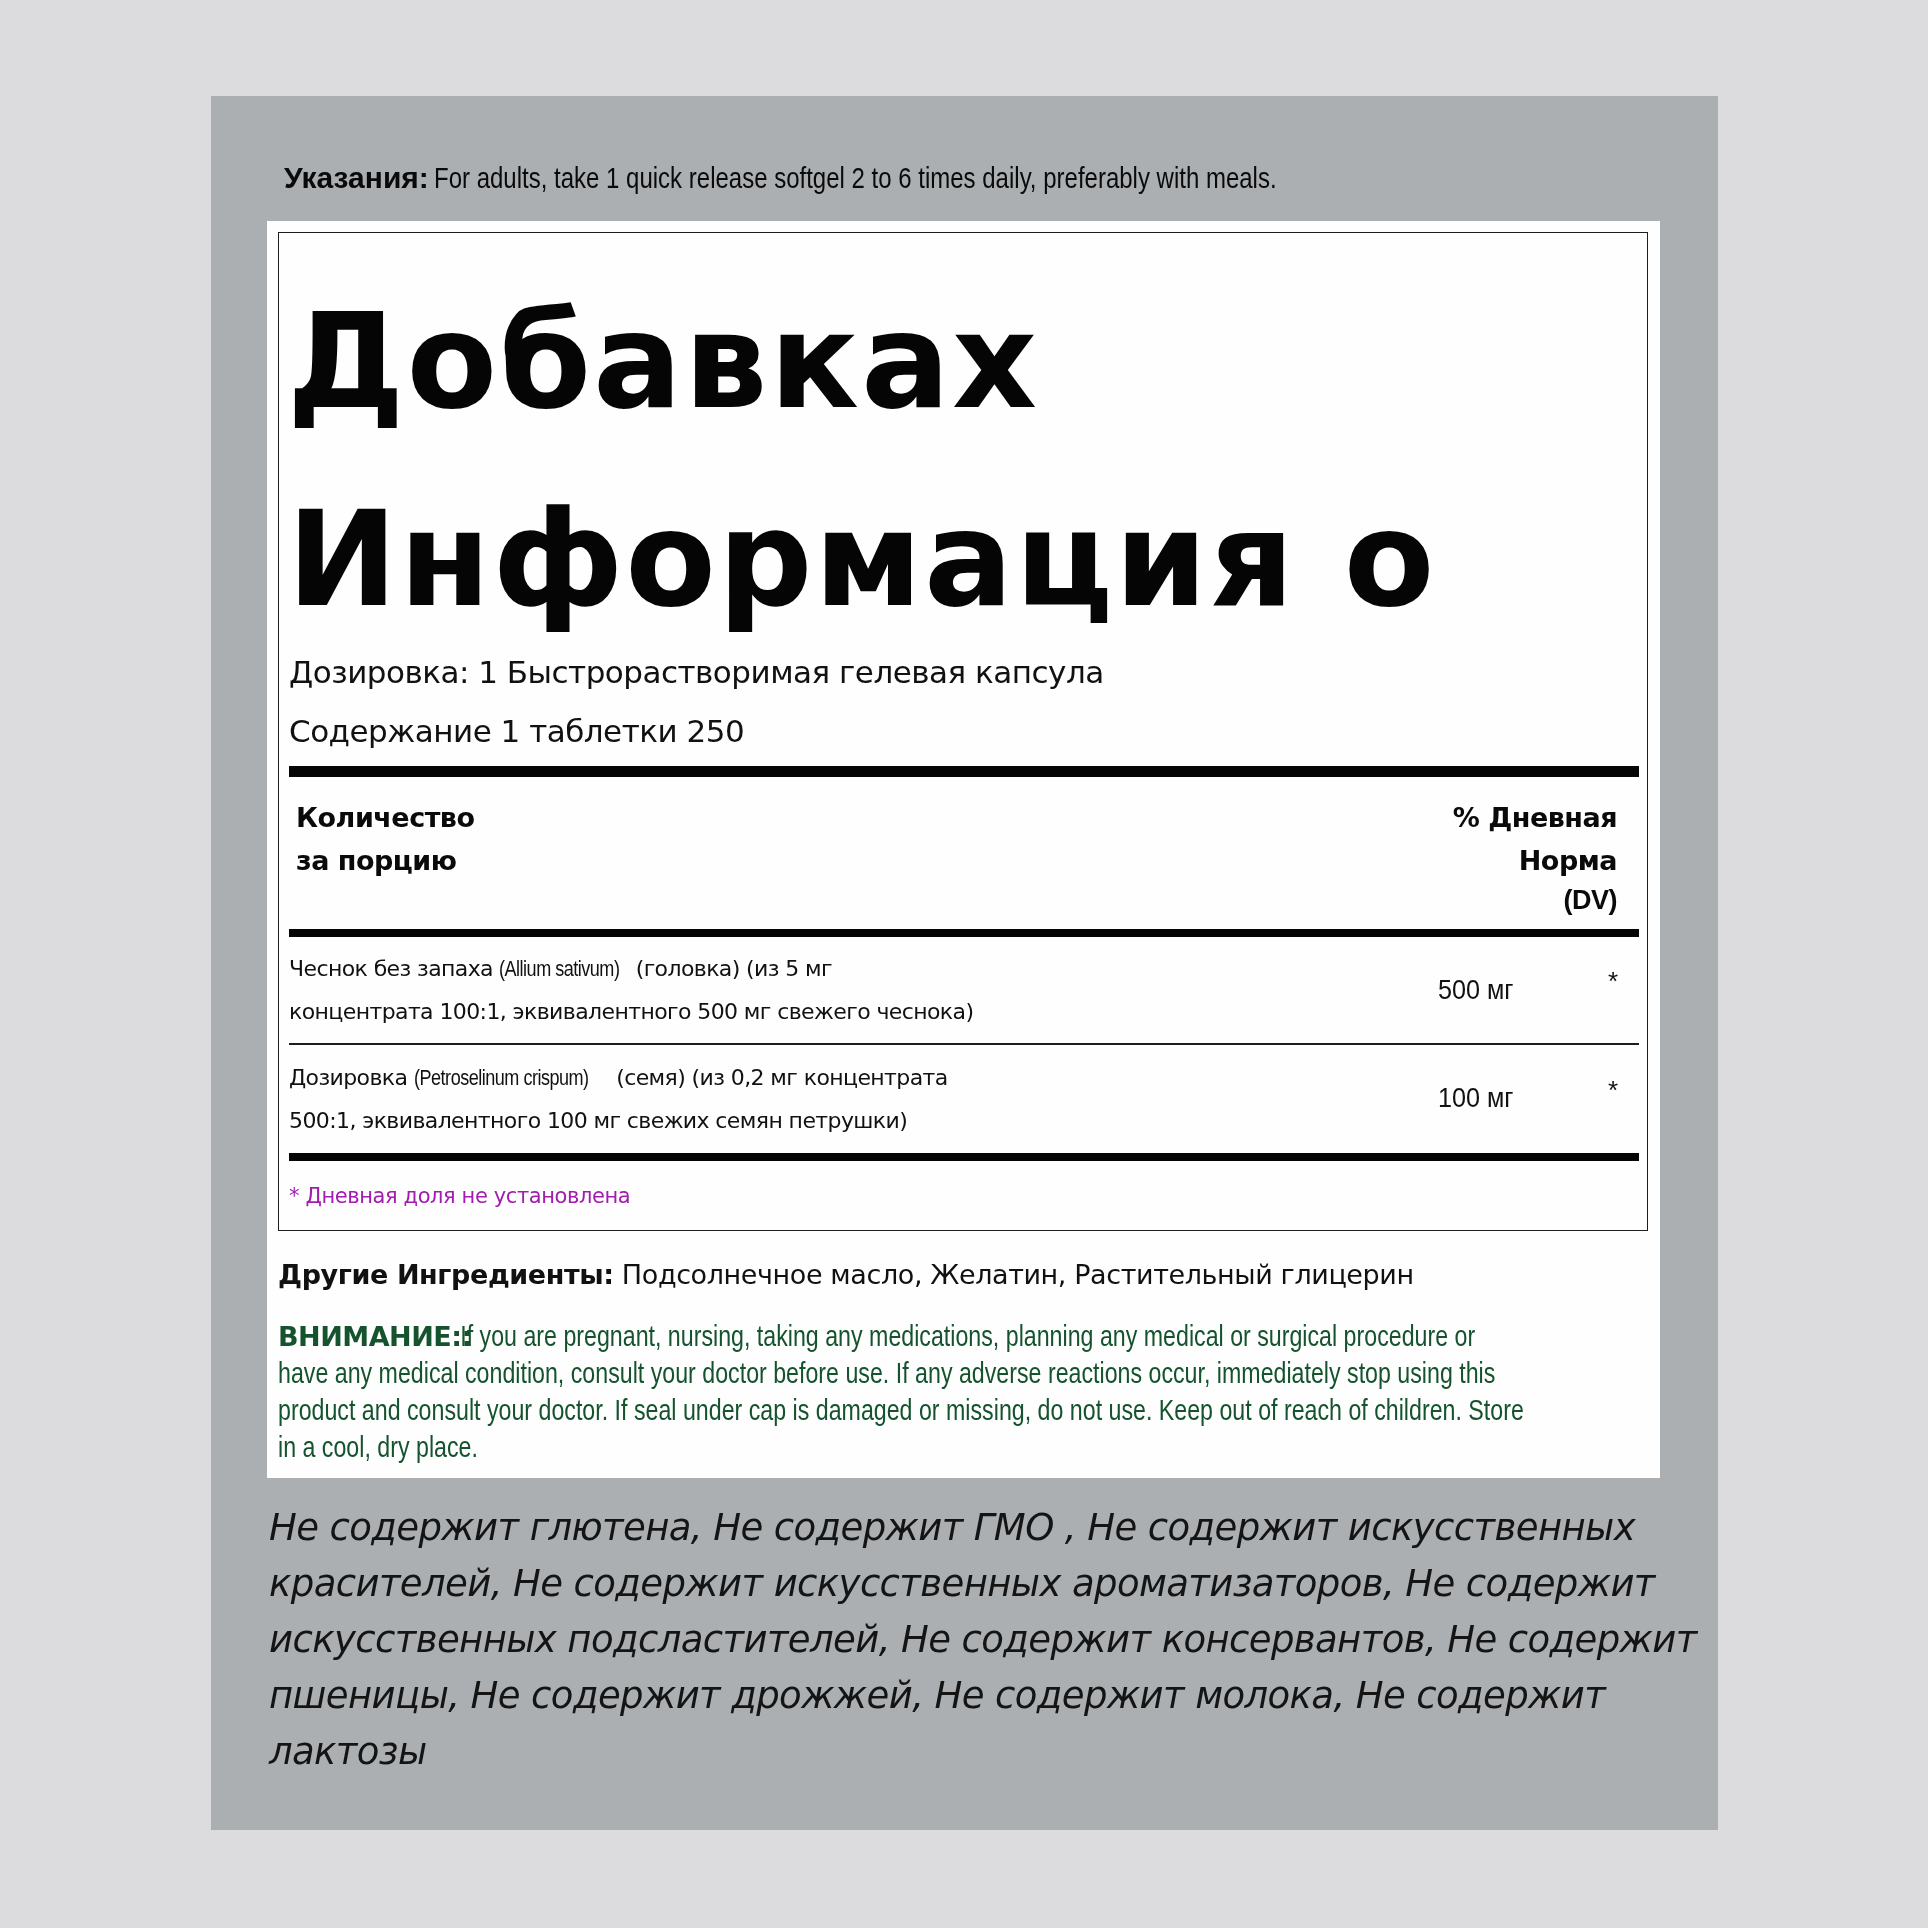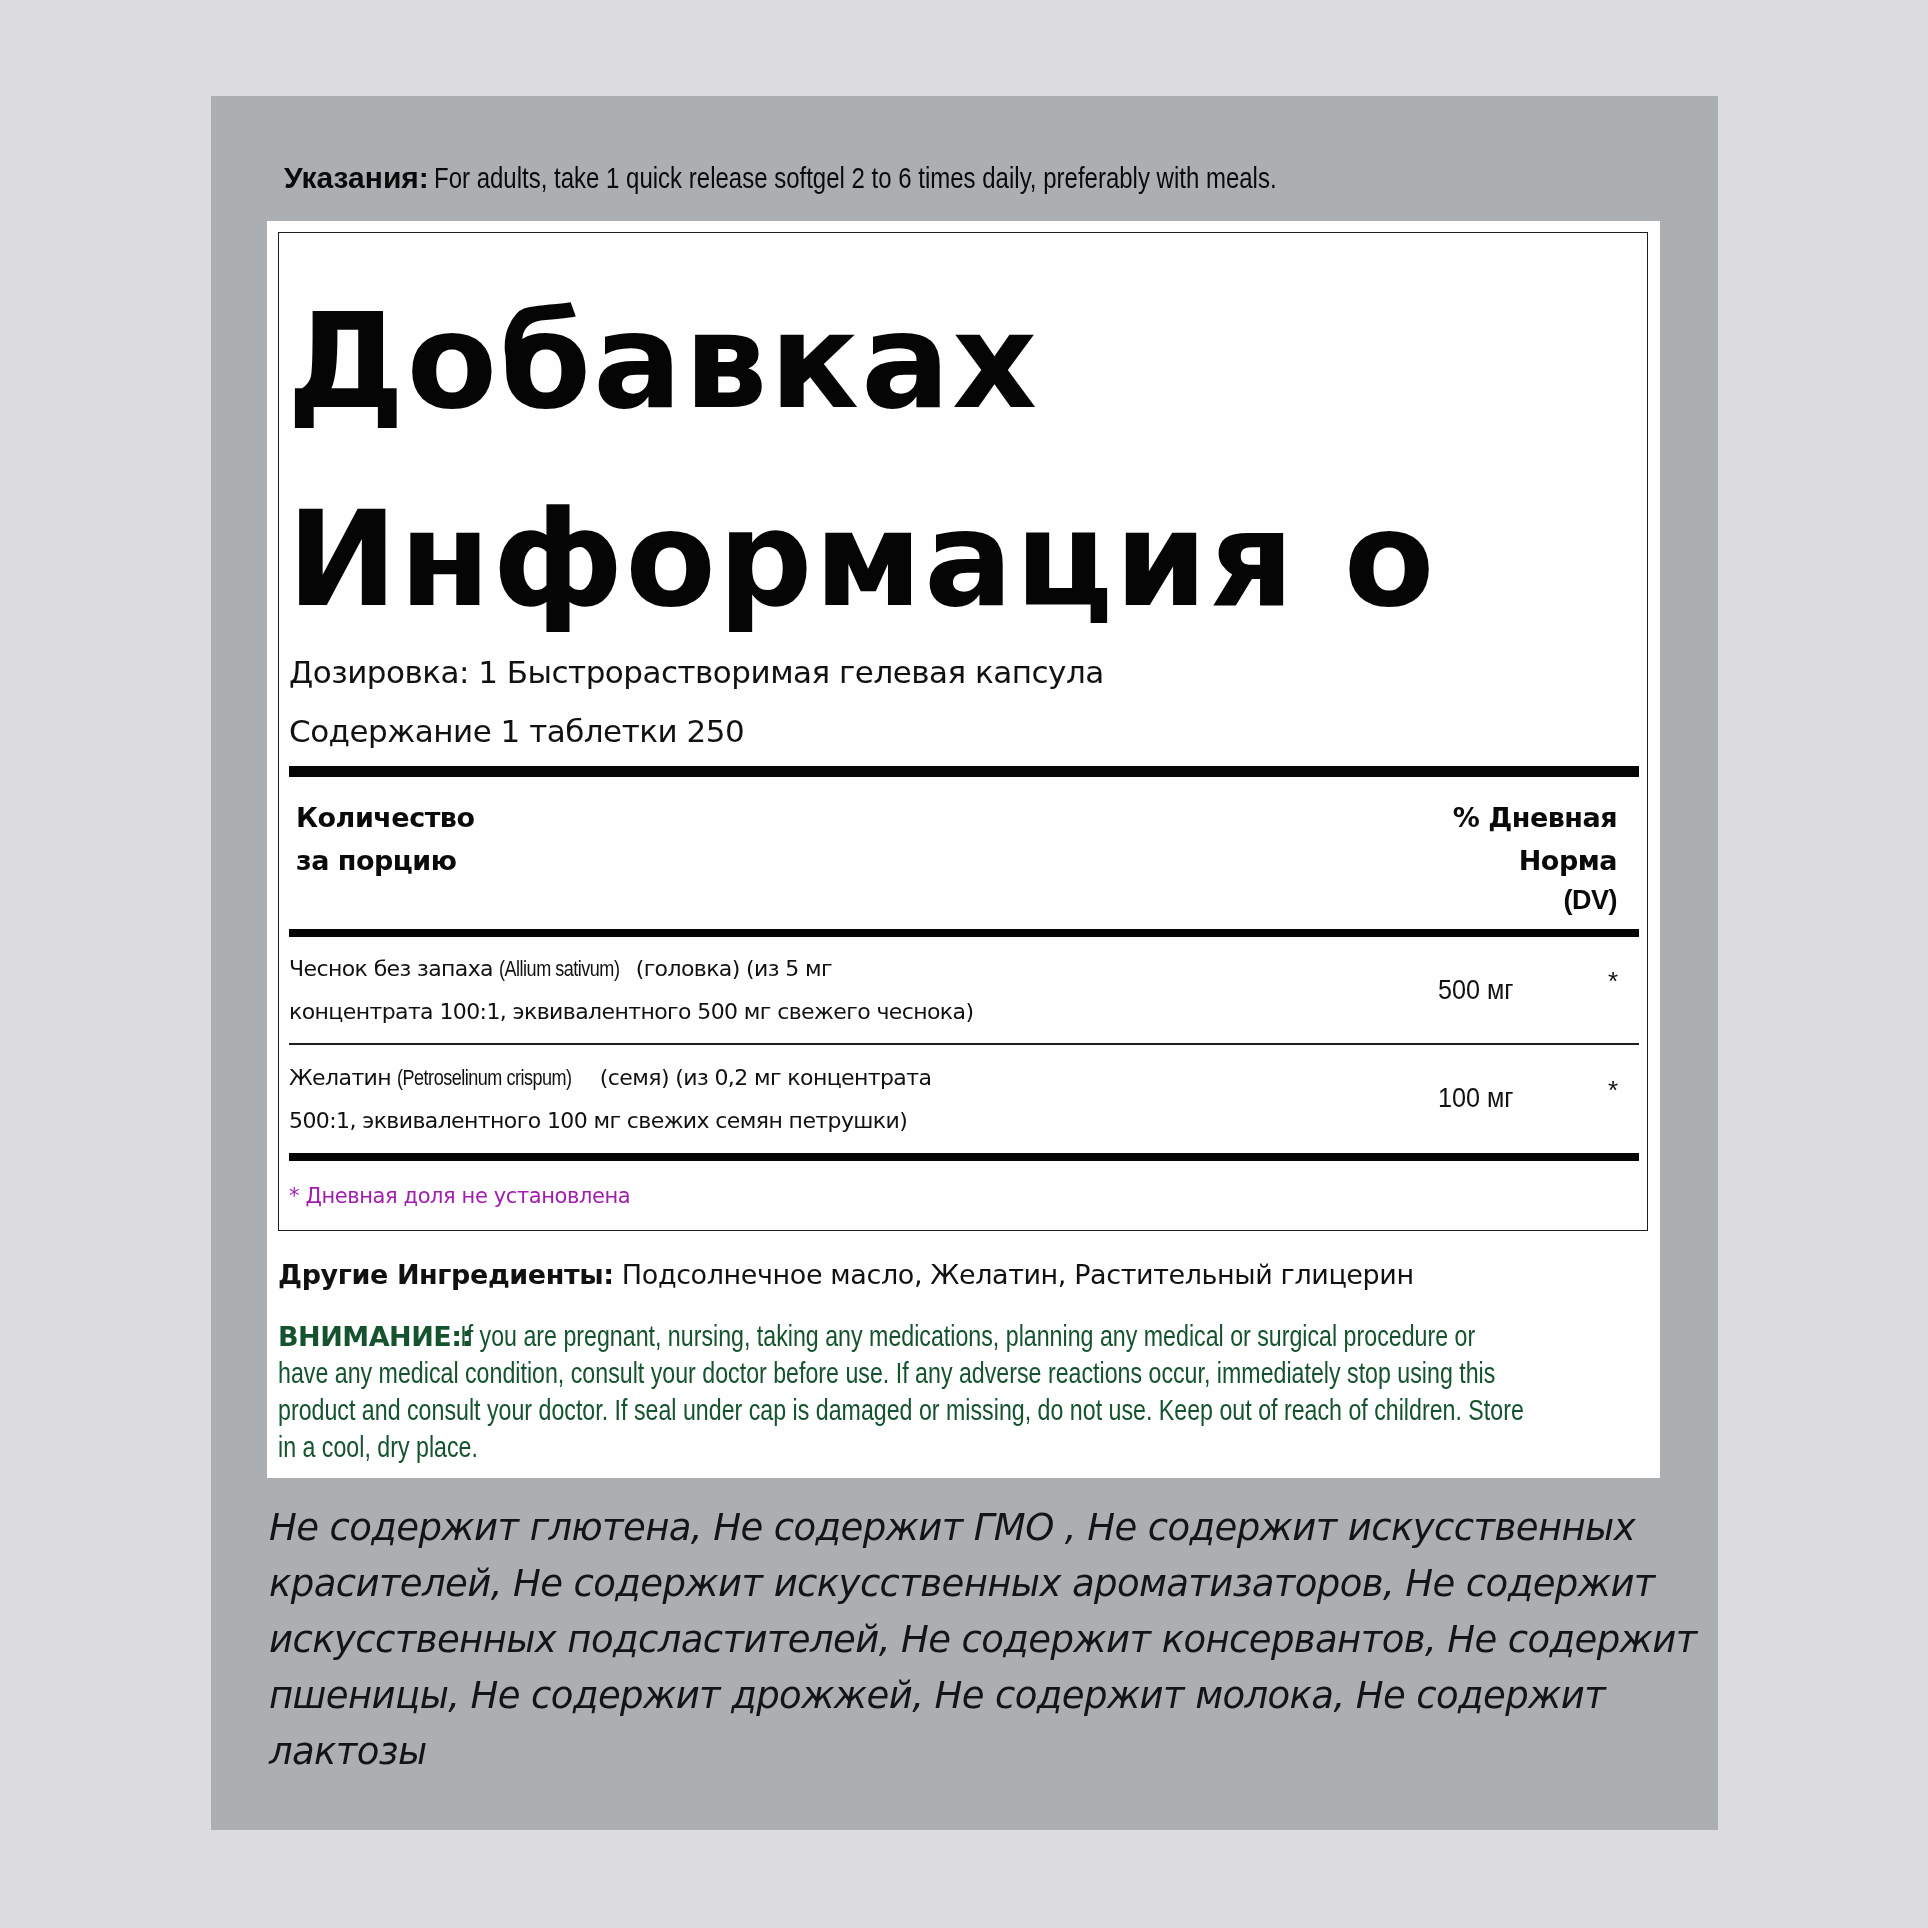--- a/index.html
+++ b/index.html
@@ -180,21 +180,21 @@
 <div class="abs row-name row1-name">
   <span>Чеснок без запаха </span><span class="latin">(Allium sativum)</span><span> (головка) (из 5 мг</span><br>
   <span>концентрата 100:1, эквивалентного 500 мг свежего чеснока)</span>
 </div>
 <div class="abs amount row1-amt">500 мг</div>
 <div class="abs star row1-star">*</div>
 
 <div class="thin-rule"></div>
 
 <div class="abs row-name row2-name">
-  <span>Желатин </span><span class="latin">(Petroselinum crispum)</span><span> (семя) (из 0,2 мг концентрата</span><br>
+  <span>Дозировка </span><span class="latin">(Petroselinum crispum)</span><span> (семя) (из 0,2 мг концентрата</span><br>
   <span>500:1, эквивалентного 100 мг свежих семян петрушки)</span>
 </div>
 <div class="abs amount row2-amt">100 мг</div>
 <div class="abs star row2-star">*</div>
 
 <div class="bar bar-bottom"></div>
 
 <div class="abs footnote">* Дневная доля не установлена</div>
 
 <div class="abs other">

